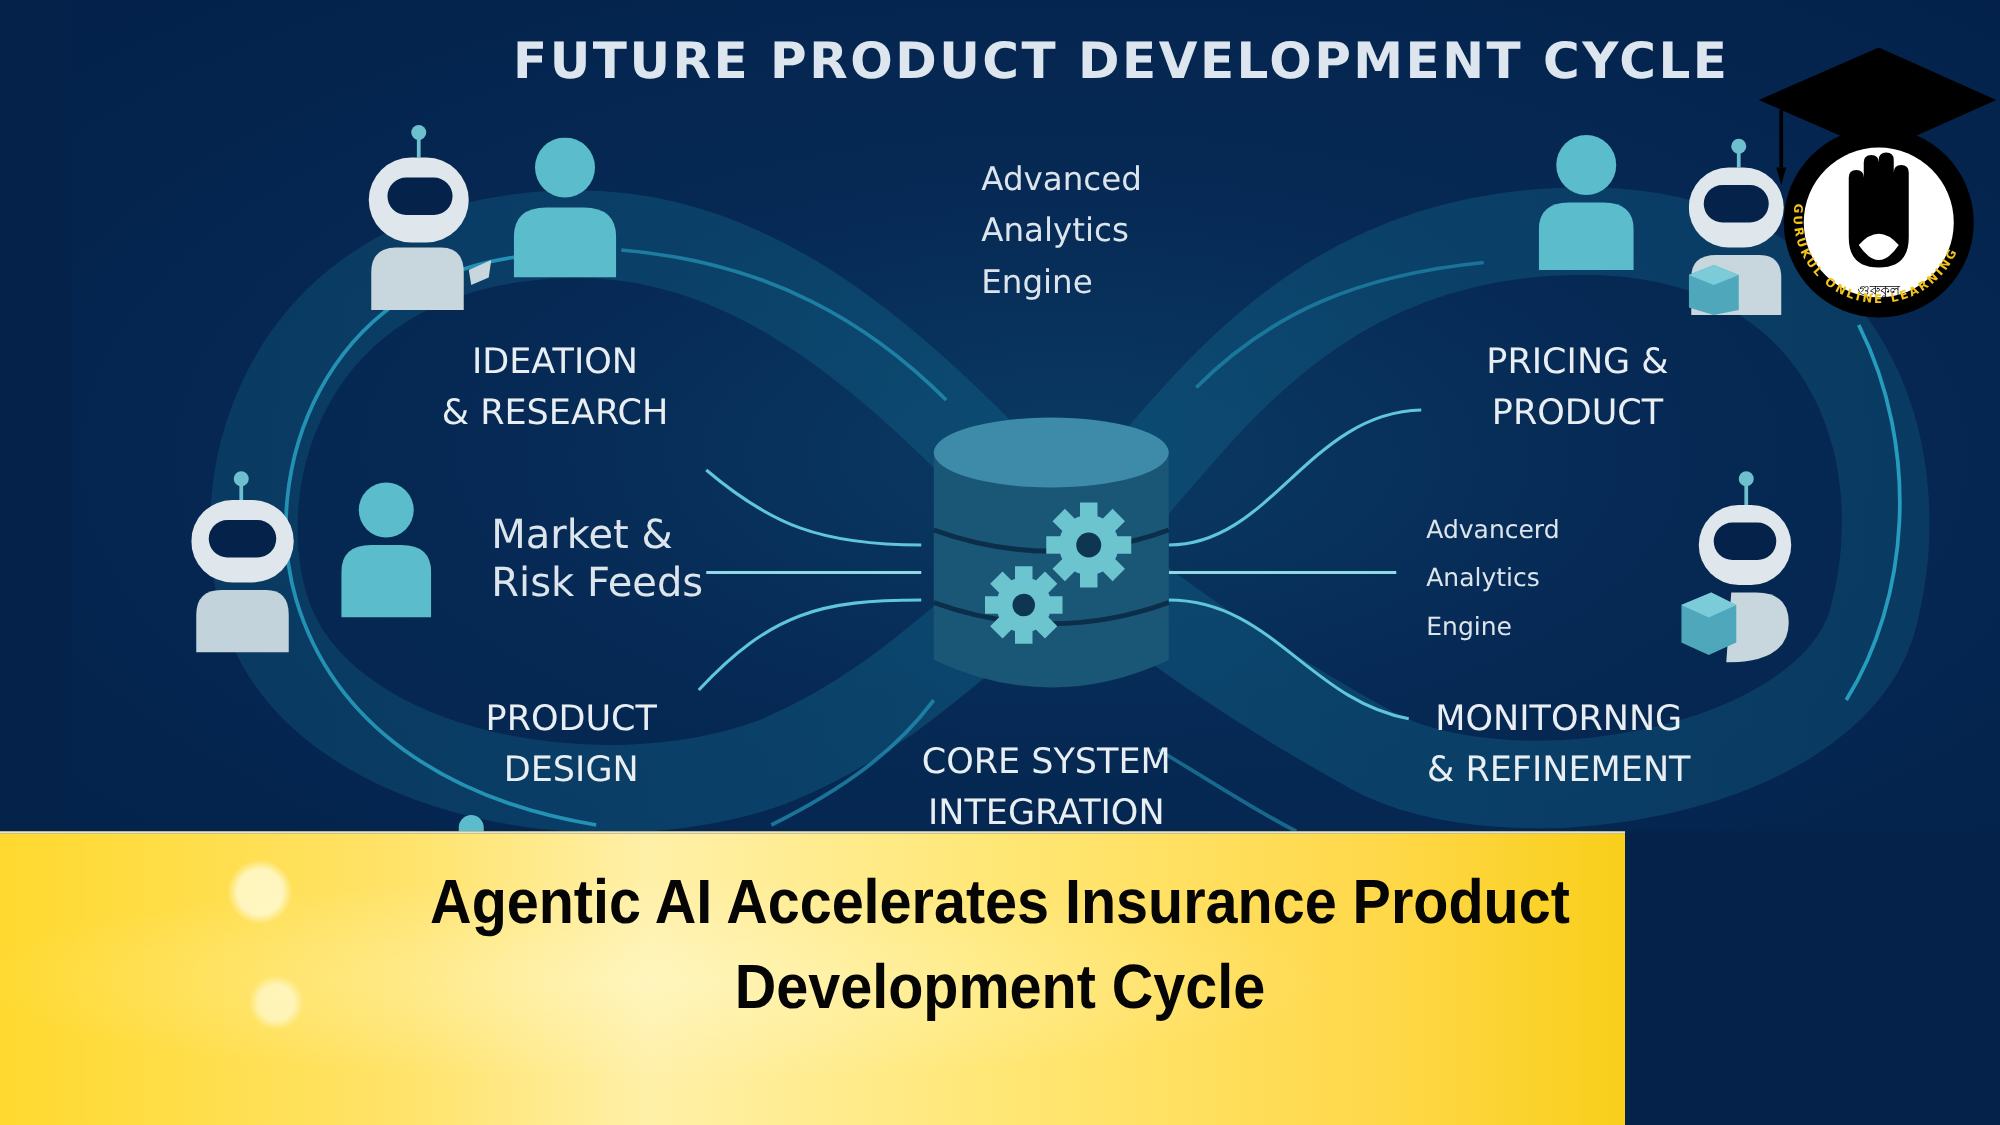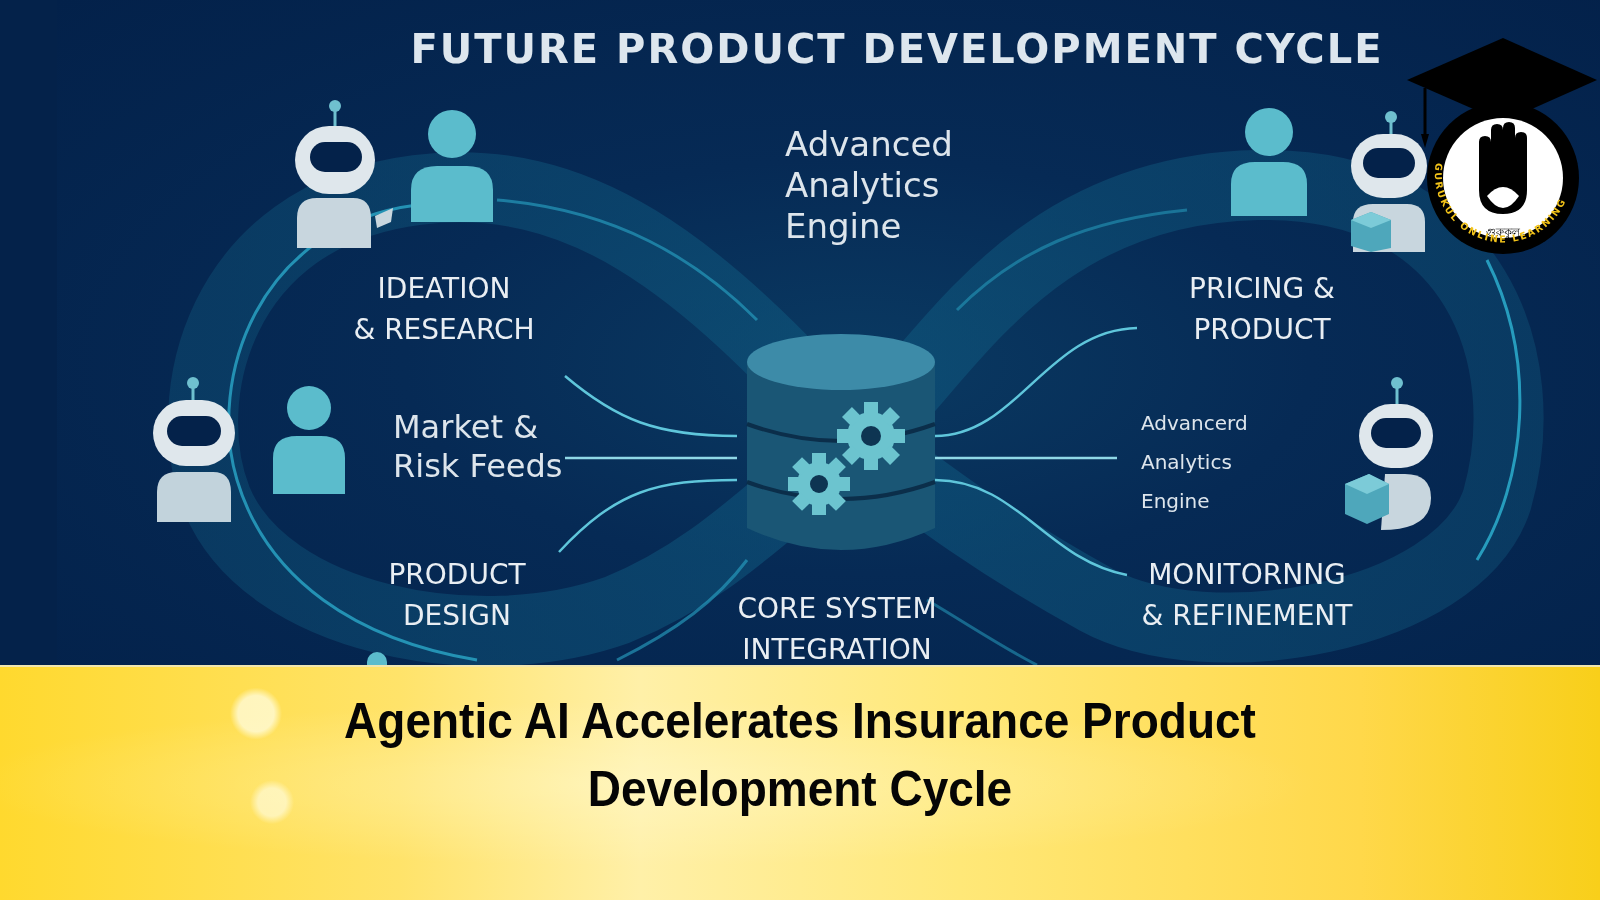--- a/index.html
+++ b/index.html
@@ -28,21 +28,21 @@
   .feed-label {
     position: absolute; color: #dde5ec; font-family: "DejaVu Sans", sans-serif;
     font-size: 28px; line-height: 40px; white-space: nowrap;
   }
 
   .icon { position: absolute; }
 
   .logo { position: absolute; left: 1350px; top: 38px; width: 190px; height: 220px; }
 
   .banner {
-    position: absolute; left: 0; top: 665px; width: 1600px; height: 235px;
+    position: absolute; left: 0; top: 665px; width: 1300px; height: 235px;
     background: linear-gradient(90deg, #ffd92e 0%, #ffe36a 25%, #fff0a8 40%, #ffe878 60%, #ffd84a 85%, #f8cf1a 100%);
     border-top: 2px solid #f0e6b0;
   }
   .banner::before {
     content: ""; position: absolute; inset: 0;
     background:
       radial-gradient(circle at 16% 20%, rgba(255,255,235,0.7) 0 18px, transparent 26px),
       radial-gradient(circle at 17% 58%, rgba(255,255,235,0.6) 0 14px, transparent 22px),
       radial-gradient(ellipse at 40% 50%, rgba(255,255,230,0.35) 0%, transparent 50%);
   }
@@ -79,21 +79,21 @@
     <path d="M508 458 L 680 458" fill="none" stroke="#8fd8e6" stroke-width="2.5"></path>
     <path d="M502 552 C 560 490, 600 480, 680 480" fill="none" stroke="#5fc6db" stroke-width="2.5"></path>
 
     <path d="M878 436 C 960 436, 990 330, 1080 328" fill="none" stroke="#5fc6db" stroke-width="2.5"></path>
     <path d="M878 458 L 1060 458" fill="none" stroke="#8fd8e6" stroke-width="2.5"></path>
     <path d="M878 480 C 960 480, 990 560, 1070 575" fill="none" stroke="#5fc6db" stroke-width="2.5"></path>
   </svg>
 
   <div class="title">FUTURE PRODUCT DEVELOPMENT CYCLE</div>
 
-  <div class="feed-label" style="left:728px; top:124px; line-height:41px; font-size:34px;">
+  <div class="feed-label" style="left:728px; top:124px; line-height:41px; font-size:26px;">
     <div>Advanced</div>
     <div>Analytics</div>
     <div>Engine</div>
   </div>
 
   <svg class="icon" style="left:236px; top:96px;" width="100" height="152" viewBox="0 0 100 152">
     <line x1="42" y1="12" x2="42" y2="30" stroke="#6fc0cf" stroke-width="3"></line>
     <circle cx="42" cy="10" r="6" fill="#6fc0cf"></circle>
     <rect x="2" y="30" width="80" height="68" rx="34" fill="#dfe7ec"></rect>
     <rect x="17" y="46" width="52" height="30" rx="15" fill="#04224a"></rect>

